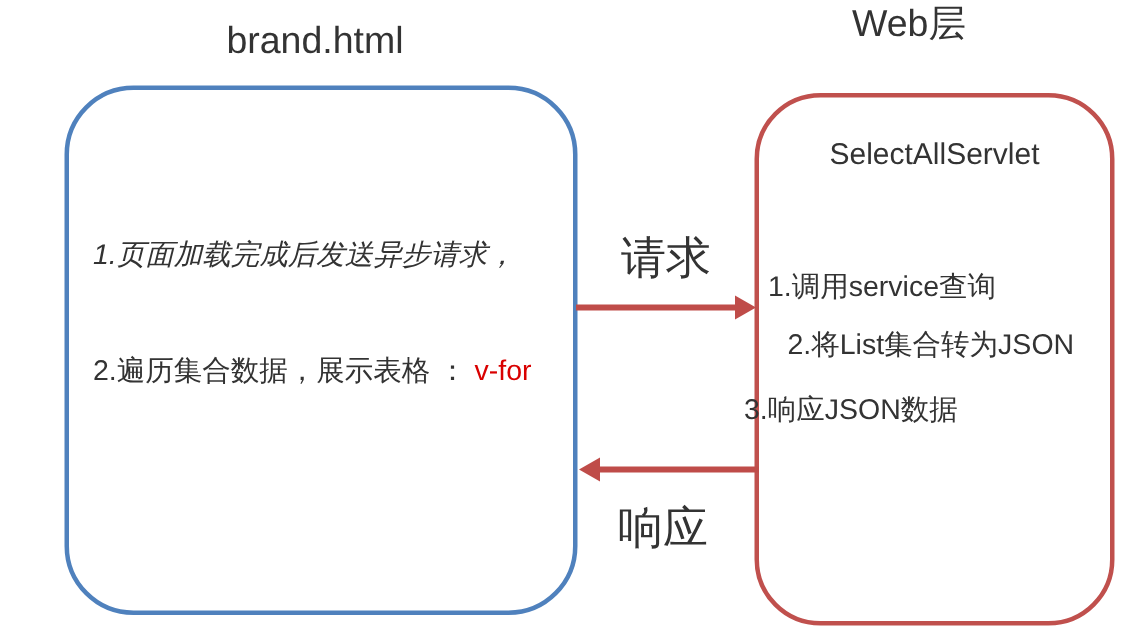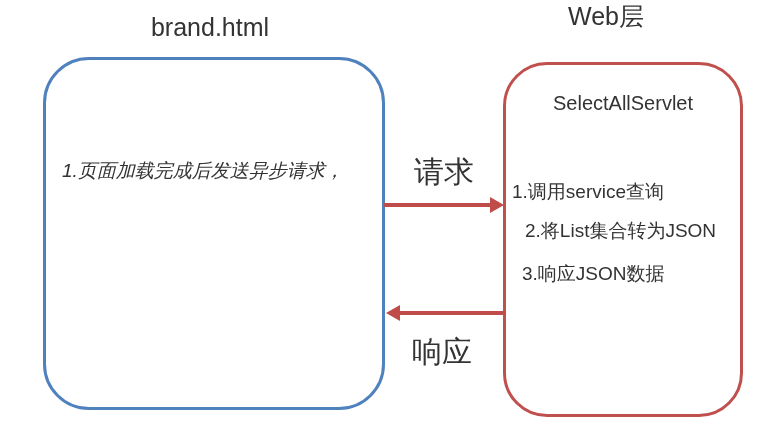--- a/index.html
+++ b/index.html
@@ -60,21 +60,21 @@
     white-space: nowrap;
   }
   .text-line .code {
     color: var(--code-red, #d90000);
   }
   .client-line-1 { left: 62px;  top: 160px; font-style: italic; }
   .client-line-2 { left: 62px;  top: 194px; }
   .client-line-3 { left: 62px;  top: 237px; }
   .server-line-1 { left: 512px; top: 181px; }
   .server-line-2 { left: 525px; top: 220px; }
-  .server-line-3 { left: 522px; top: 263px; }
+  .server-line-3 { left: 496px; top: 263px; }
 
   .arrow-label {
     position: absolute;
     width: 92px;
     text-align: center;
     font-size: 30px;
     color: var(--text, #333333);
     white-space: nowrap;
   }
   .request-label  { left: 398px; top: 152px; }
@@ -92,20 +92,23 @@
 <div class="stage">
 
   <div class="title server-title">Web层</div>
   <div class="title client-title">brand.html</div>
 
   <div class="box client-box"></div>
 
   <div class="text-line client-line-1">
     <span>1.页面加载完成后发送异步请求，</span><span class="code"></span>
   </div>
+  <div class="text-line client-line-3">
+    <span>2.遍历集合数据，展示表格 ： </span><span class="code">v-for</span>
+  </div>
 
   <div class="box server-box"></div>
 
   <div class="servlet-title">SelectAllServlet</div>
 
   <div class="text-line server-line-1">1.调用service查询</div>
   <div class="text-line server-line-2">2.将List集合转为JSON</div>
   <div class="text-line server-line-3">3.响应JSON数据</div>
 
   <div class="arrow-label request-label">请求</div>

